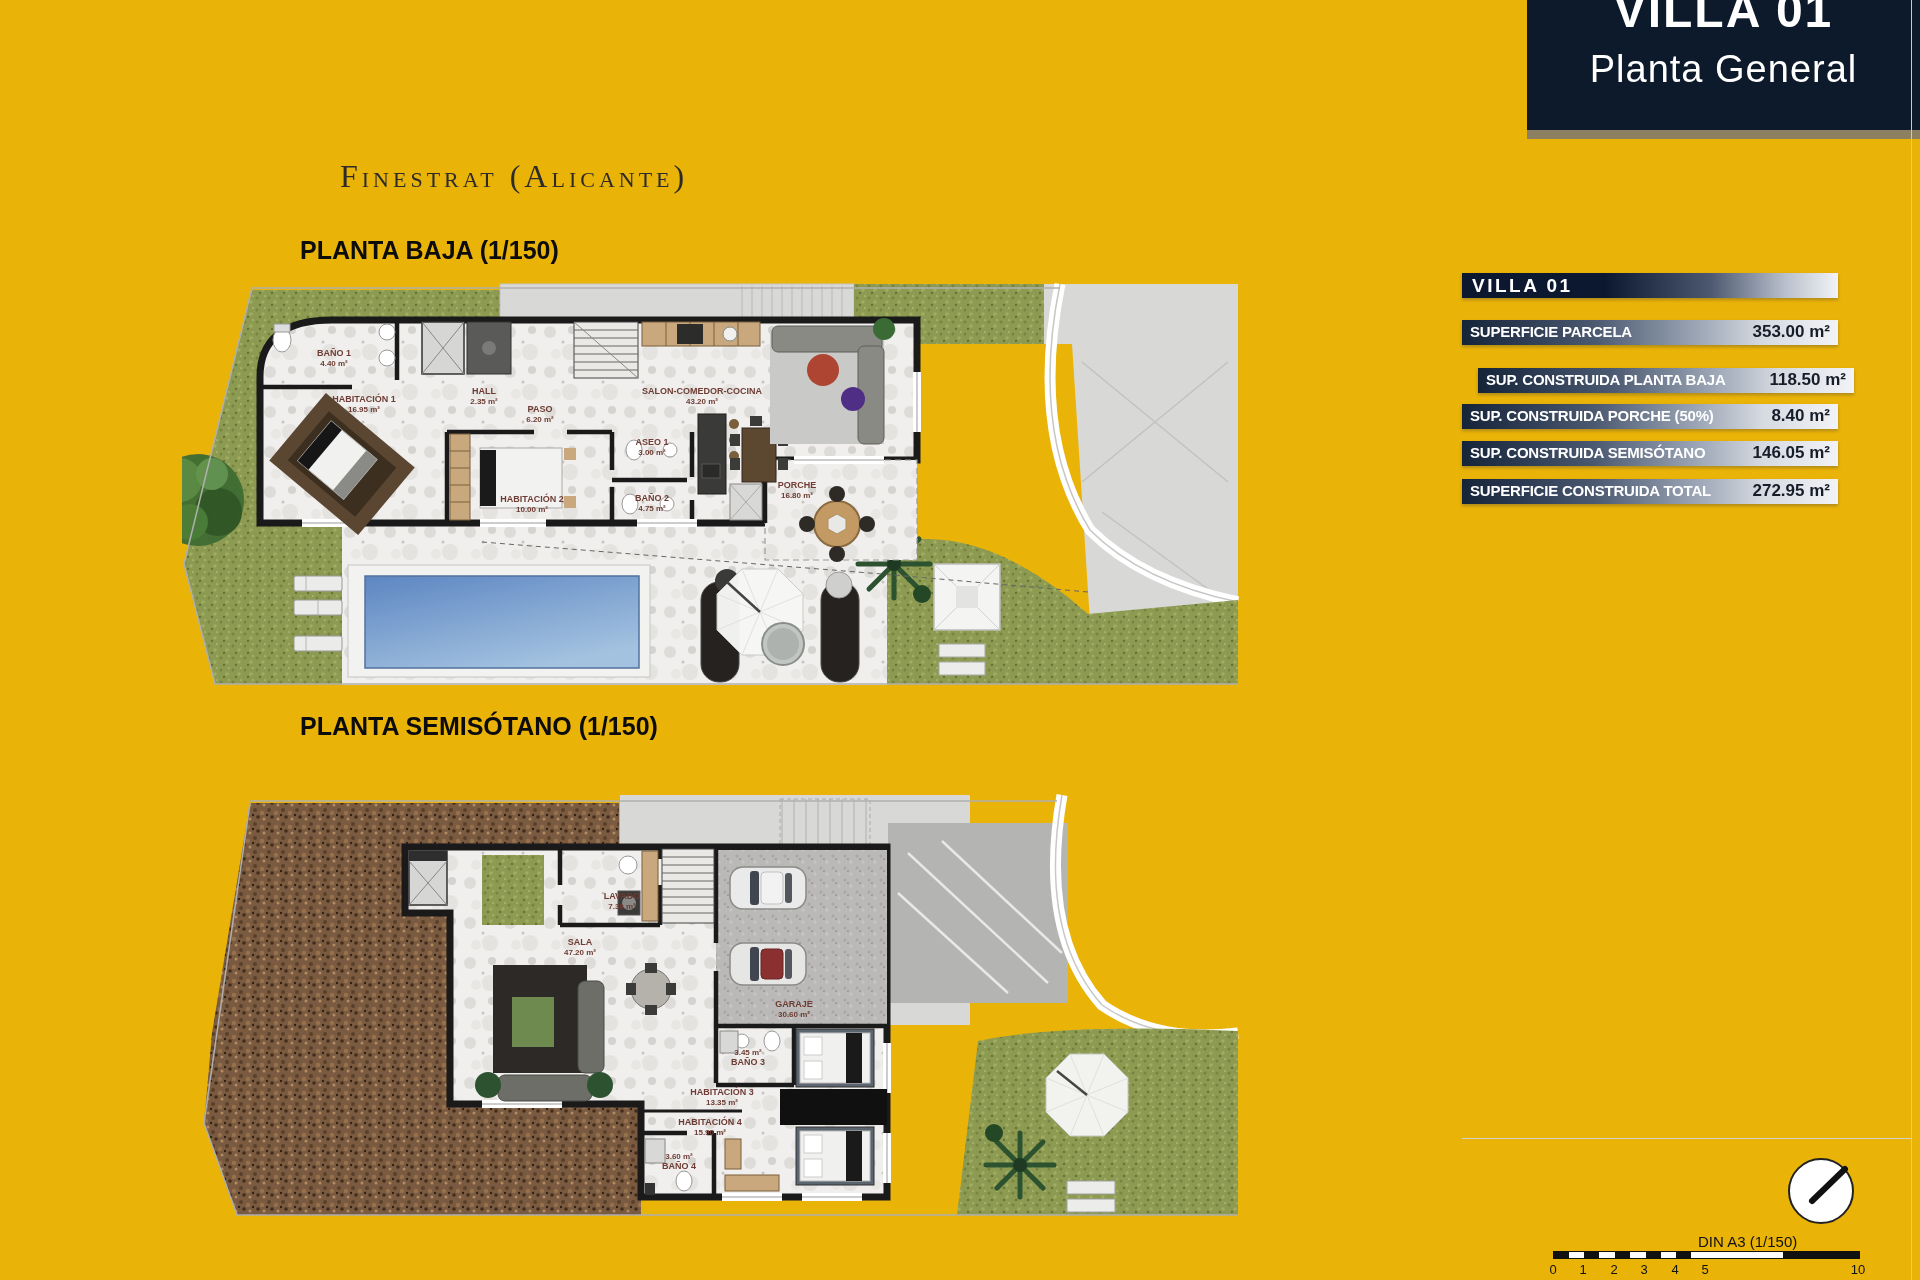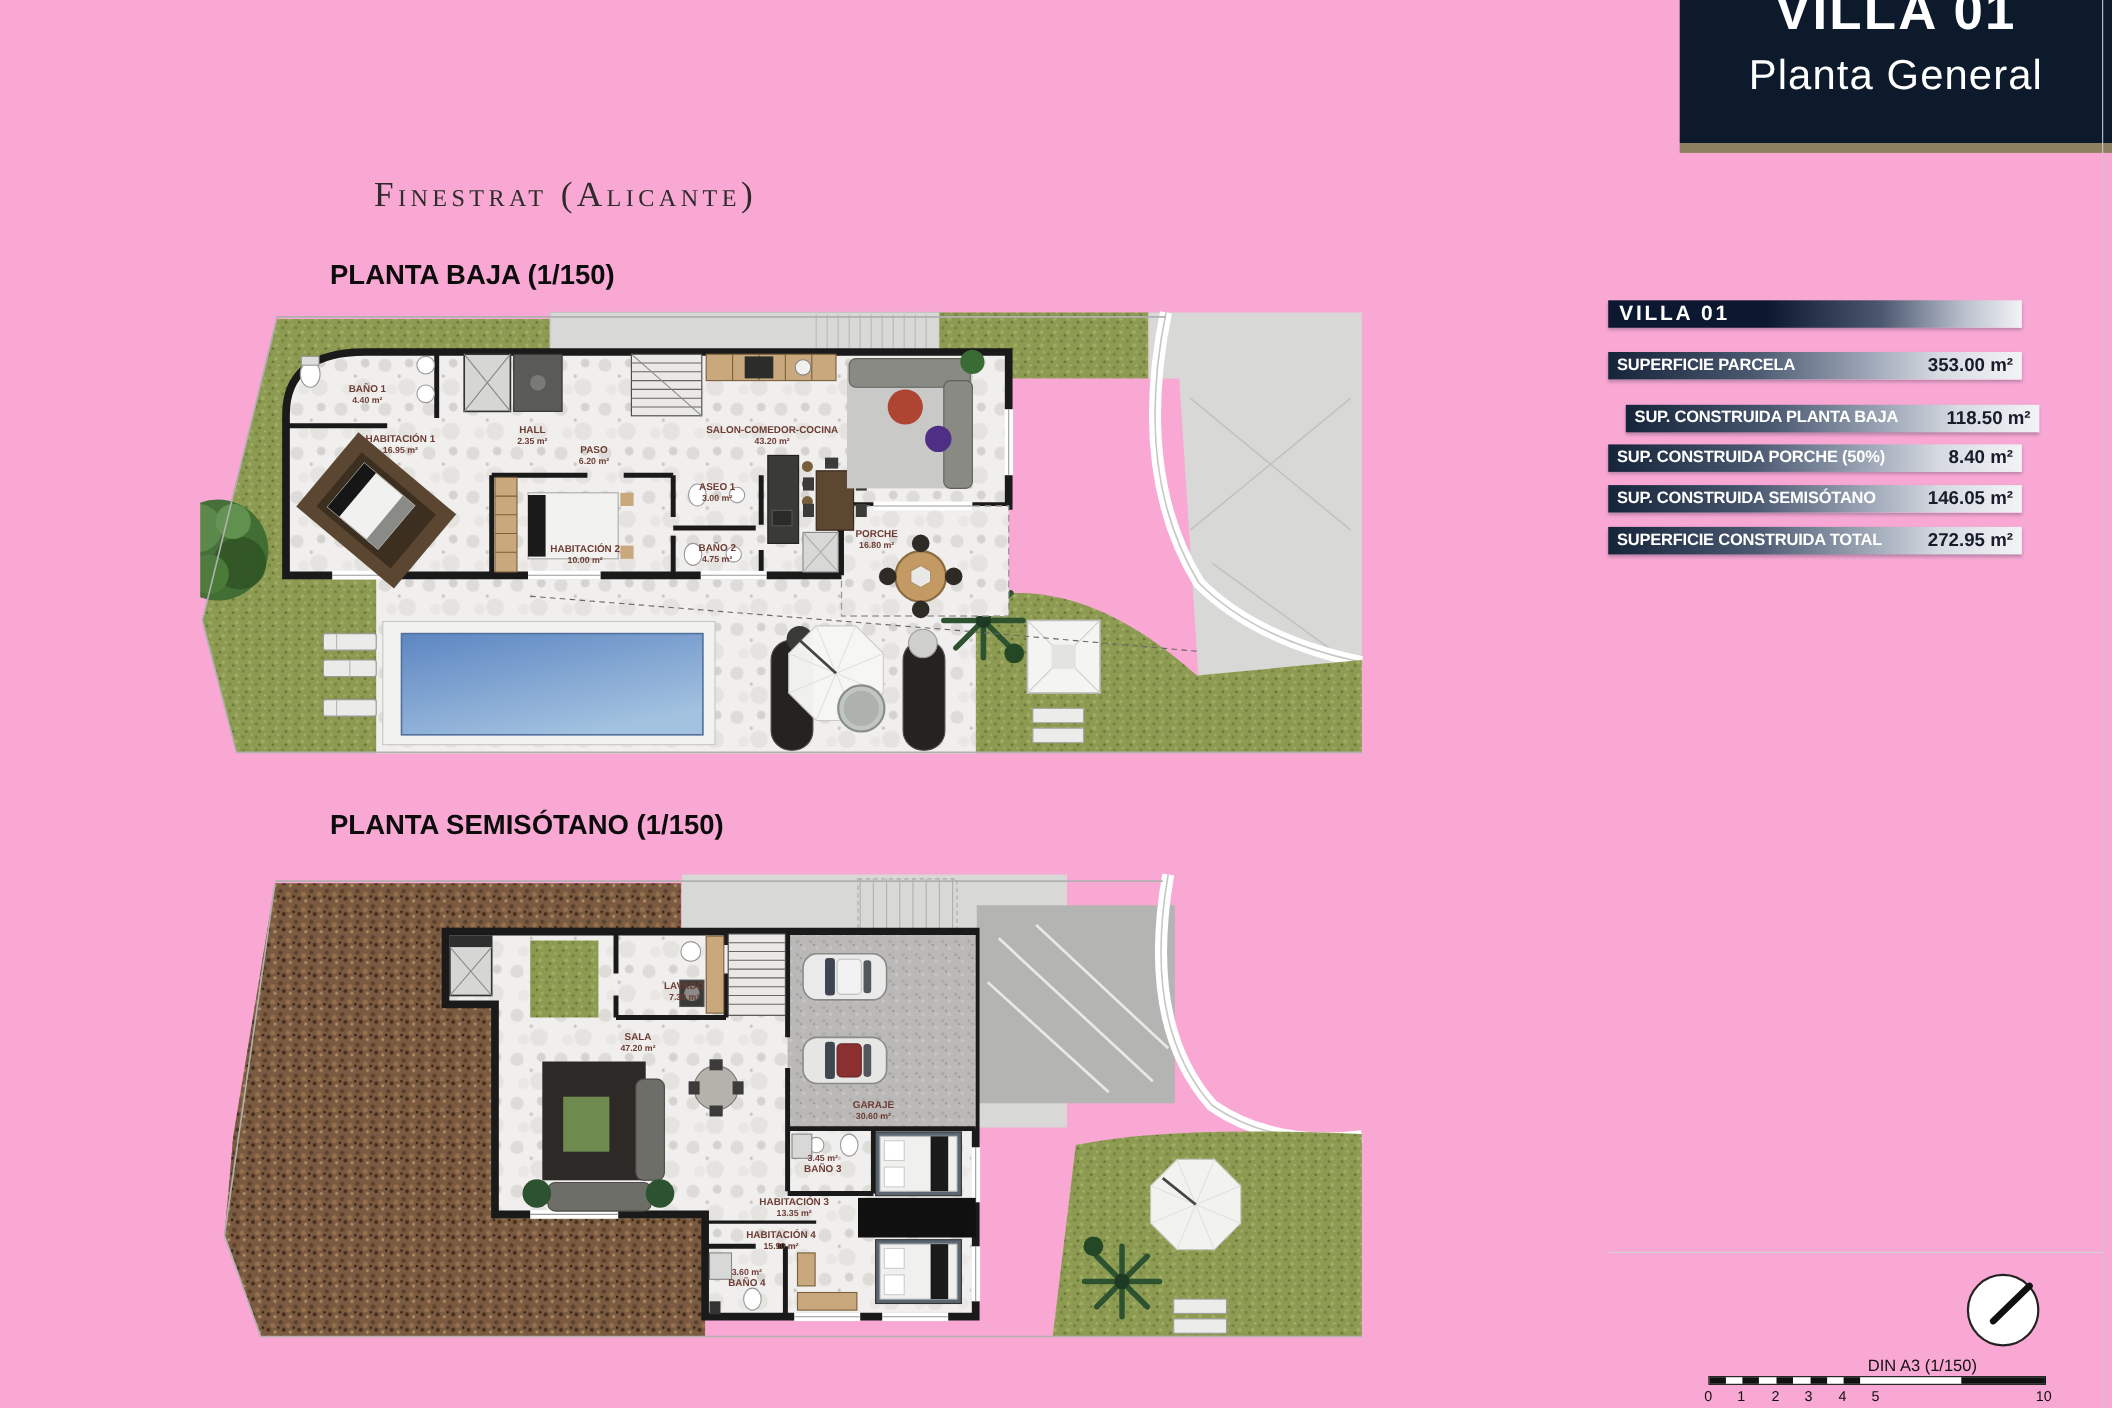--- a/index.html
+++ b/index.html
@@ -1,31 +1,31 @@
 <!DOCTYPE html>
 <html><head>
 <meta charset="utf-8">
 <style>
   html,body{margin:0;padding:0;background:#ffffff;font-family:"Liberation Sans",sans-serif;}
-  #sheet{position:relative;width:1920px;height:1280px;background:#f9a8d4;overflow:hidden;}
+  #sheet{position:relative;width:1920px;height:1280px;background:#eab308;overflow:hidden;}
 
   
   #hdr{position:absolute;left:1527px;top:0;width:393px;height:130px;background:#0c1a2c;overflow:hidden;}
   #hdr .l1{position:absolute;top:-17px;left:0;width:100%;text-align:center;color:#fff;font-size:48px;font-weight:bold;letter-spacing:2px;}
   #hdr .l2{position:absolute;top:48px;left:0;width:100%;text-align:center;color:#fff;font-size:38px;font-weight:400;letter-spacing:1px;}
   #hdr-accent{position:absolute;left:1527px;top:130px;width:393px;height:9px;background:#8d8060;}
 
   
   #subtitle{position:absolute;left:340px;top:158px;width:1200px;
     font-family:"Liberation Serif",serif;font-variant:small-caps;font-size:32px;letter-spacing:4px;color:#2e2c2a;}
 
   
   .plan-label{position:absolute;left:300px;font-size:25px;font-weight:bold;color:#0c0c0c;letter-spacing:0px;}
   #lbl-baja{top:236px;}
-  #lbl-semi{top:736px;}
+  #lbl-semi{top:712px;}
 
   
   #plan-baja{position:absolute;left:182px;top:282px;}
   #plan-semi{position:absolute;left:182px;top:793px;}
 
   
   #sumtable{position:absolute;left:1462px;top:273px;width:376px;height:245px;}
   .srow{position:absolute;left:0;width:376px;height:25px;box-shadow:0 2px 3px rgba(40,45,60,.30);}
   .srow-grad{background:linear-gradient(90deg,#16243a 0%,#4a5870 35%,#9aa4b4 62%,#d6dae1 80%,#f2f3f6 100%);}
   #sum-title{top:0;background:linear-gradient(90deg,#0b1830 0%,#0b1830 38%,#4c5870 66%,#b9c0cc 86%,#f2f3f6 100%);}

